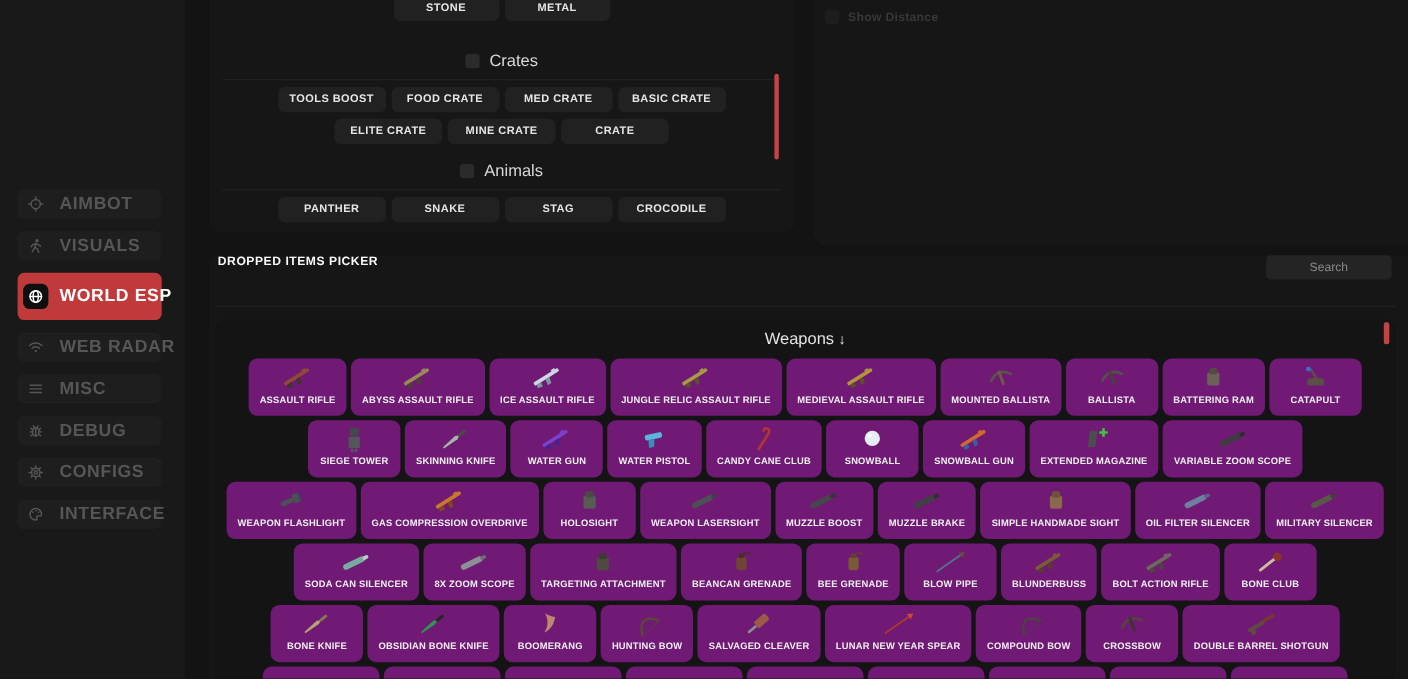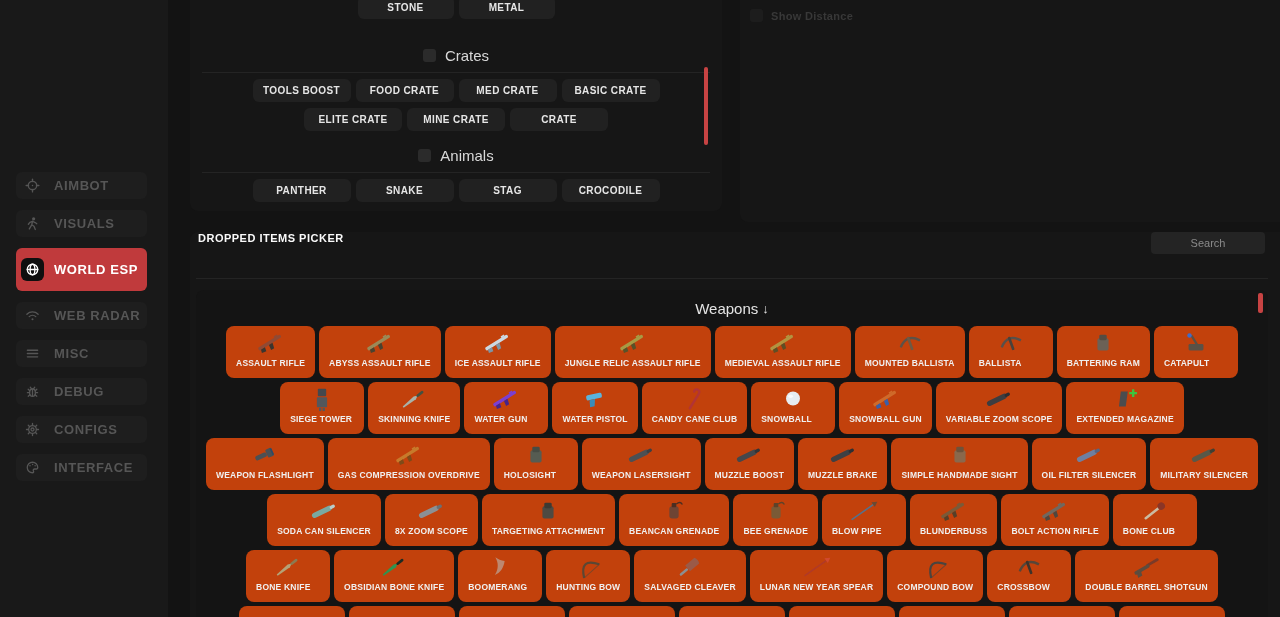--- a/index.html
+++ b/index.html
@@ -5,21 +5,21 @@
   html,body{margin:0;padding:0}
   body{width:1280px;height:617px;overflow:hidden;background:#131313;position:relative;
        font-family:"Liberation Sans",sans-serif;-webkit-font-smoothing:antialiased}
   
   .sidebar{position:absolute;left:0;top:0;width:168px;height:617px;background:#191919}
   .nav{position:absolute;top:172px;left:16px;width:131px;display:flex;flex-direction:column;gap:11px}
   .nav-item{height:27px;border-radius:6px;background:#1e1e1e;display:flex;align-items:center;
             padding-left:5px;gap:10px;color:#565656;cursor:pointer}
   .nav-item .ibox{width:23px;height:23px;border-radius:6px;display:flex;align-items:center;justify-content:center;flex:0 0 auto}
   .nav-item svg{width:15px;height:15px;stroke:currentColor;fill:none;stroke-width:1.4;stroke-linecap:round;stroke-linejoin:round}
-  .nav-label{font-size:13px;font-weight:bold;letter-spacing:.6px;white-space:nowrap}
+  .nav-label{font-size:16px;font-weight:bold;letter-spacing:.6px;white-space:nowrap}
   .nav-item.active{height:43px;background:#c03a3c;color:#fff}
   .nav-item.active .ibox{background:#0f0f0f}
   
   .panel{position:absolute;background:#161616}
   .entity-panel{left:190px;top:0;width:532px;height:211px;border-radius:0 0 8px 8px;overflow:hidden}
   .distance-panel{left:740px;top:0;width:542px;height:222px;border-radius:0 0 0 8px}
   .items-panel{left:190px;top:232px;width:1090px;height:385px;border-radius:8px 0 0 0}
   .btn-row{display:flex;justify-content:center;gap:5px;margin-top:6px}
   .btn{width:98px;height:23px;border-radius:6px;background:#212121;color:#e6e6e6;font-size:10px;
        font-weight:bold;letter-spacing:.4px;display:flex;align-items:center;justify-content:center;
@@ -43,22 +43,22 @@
           font-size:11px;text-align:center;outline:none;font-family:Liberation Sans, sans-serif}
   .search::placeholder{color:#8a8a8a}
   .divider.wide{margin:0 12px 0 6px}
   .items-body{position:absolute;left:6px;right:12px;top:58px;bottom:0;background:#141414;
               border-radius:8px 8px 0 0;overflow:hidden}
   .items-scroll{right:5px;top:3px;height:20px;width:5px}
   .cat-head{height:36px;display:flex;align-items:center;justify-content:center;gap:4px;
             color:#e4e4e4;font-size:15px;cursor:pointer}
   .arrow{font-size:13px;margin-top:1px}
   .wrow{display:flex;justify-content:center;gap:4px;margin-bottom:4px;flex-wrap:nowrap}
-  .tile{height:52px;border-radius:8px;background:#c2410c;display:flex;flex-direction:column;
-        padding:3px 10px 0;box-sizing:border-box;min-width:84px;cursor:pointer}
+  .tile{height:52px;border-radius:8px;background:#701a75;display:flex;flex-direction:column;
+        align-items:center;padding:3px 10px 0;box-sizing:border-box;min-width:84px;cursor:pointer}
   .tile .wicon{height:27px;display:flex;align-items:center;justify-content:center}
   .tile svg{width:34px;height:26px}
   .tile-label{font-size:8.5px;font-weight:bold;color:#f0f0f0;letter-spacing:.2px;margin-top:2px;white-space:nowrap}
   .tile.ghost{width:106px;min-width:0}
 </style>
 </head>
 <body>
 
 <div>
   <aside class="sidebar">
@@ -389,37 +389,37 @@
                     <path d="M15 14.6 h4.5 l-1.6 6 h-3.8z" fill="#3a5fa8"></path>
                     <rect x="24" y="9.6" width="4" height="1.8" fill="#cf6a2a"></rect>
                   </g>
                 </svg>
               </span>
               <span class="tile-label">SNOWBALL GUN</span>
             </div>
             <div class="tile">
               <span class="wicon">
                 <svg viewBox="0 0 36 28">
+                  <path d="M13.5 6 h7.5 l-2.2 16 h-7.3z" fill="#4a4c4e"></path>
+                  <rect x="25.5" y="3.5" width="2.6" height="8.4" rx=".6" fill="#3ec43e"></rect>
+                  <rect x="22.6" y="6.4" width="8.4" height="2.6" rx=".6" fill="#3ec43e"></rect>
+                </svg>
+              </span>
+              <span class="tile-label">EXTENDED MAGAZINE</span>
+            </div>
+            <div class="tile">
+              <span class="wicon">
+                <svg viewBox="0 0 36 28">
                   <g transform="rotate(-26 18 14)">
                     <rect x="4" y="11" width="23" height="5.6" rx="2.8" fill="#3d3d40"></rect>
                     <rect x="25" y="12" width="6" height="3.6" rx="1.8" fill="#2d2d30"></rect>
                   </g>
                 </svg>
               </span>
               <span class="tile-label">VARIABLE ZOOM SCOPE</span>
-            </div>
-            <div class="tile">
-              <span class="wicon">
-                <svg viewBox="0 0 36 28">
-                  <path d="M13.5 6 h7.5 l-2.2 16 h-7.3z" fill="#4a4c4e"></path>
-                  <rect x="25.5" y="3.5" width="2.6" height="8.4" rx=".6" fill="#3ec43e"></rect>
-                  <rect x="22.6" y="6.4" width="8.4" height="2.6" rx=".6" fill="#3ec43e"></rect>
-                </svg>
-              </span>
-              <span class="tile-label">EXTENDED MAGAZINE</span>
             </div>
           </div>
           <div class="wrow">
             <div class="tile">
               <span class="wicon">
                 <svg viewBox="0 0 36 28">
                   <g transform="rotate(-24 18 14)">
                     <rect x="7" y="11.2" width="13" height="5" rx="2" fill="#4b5054"></rect>
                     <rect x="20" y="9" width="7" height="9.4" rx="1.6" fill="#4b5054"></rect>
                     <rect x="25.4" y="10" width="1.8" height="7.4" fill="#2c4a68"></rect>

